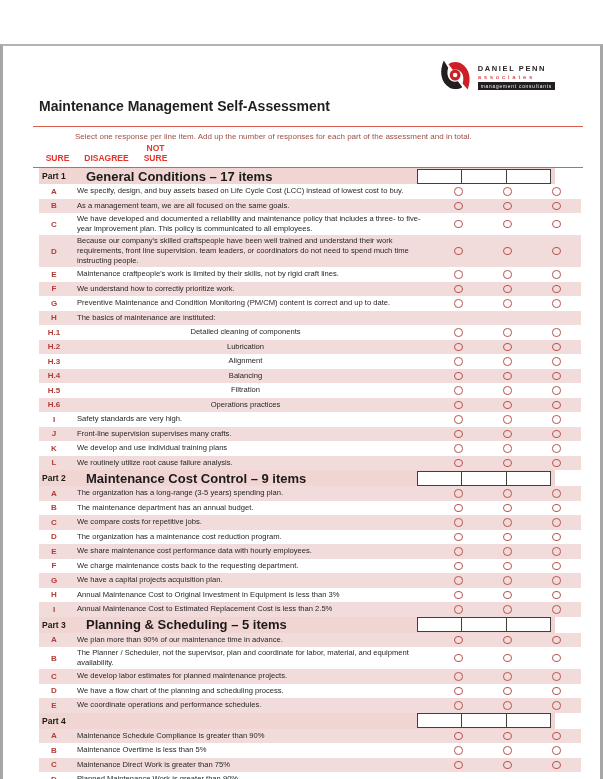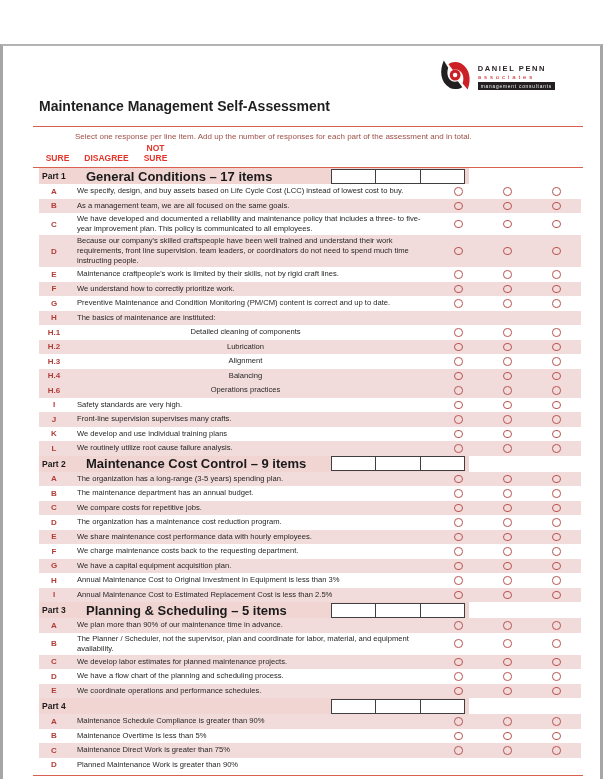--- a/index.html
+++ b/index.html
@@ -35,21 +35,21 @@
   .rule { border-top: 1.5px solid #d9604f; }
 
   .intro { display: flex; align-items: stretch; padding: 2px 0 2px 0; flex-direction: column; }
   .instructions { flex: 1; padding: 2px 10px 1px 42px; font-size: 8px; line-height: 11px; color: #9e4f47; }
   .head-cols { width: 147px; margin-right: 8px; display: flex; align-items: flex-end; }
   .head-col { width: 49px; text-align: center; font-size: 8.5px; font-weight: bold;
               color: #e5352b; line-height: 10px; padding-bottom: 2px; }
 
   #parts { width: 100%; }
 
-  .part-header { position: relative; margin-left: 6px; width: 430px; height: 16px;
+  .part-header { position: relative; margin-left: 6px; width: 516px; height: 16px;
                  background: #f0d5d3; display: flex; align-items: center; }
   .part-label { width: 35px; padding-left: 3px; font-size: 8.5px; font-weight: bold; color: #1a1a1a; }
   .part-title { font-size: 13px; font-weight: bold; color: #1a1a1a; padding-left: 12px; white-space: nowrap; }
   .totals { position: absolute; right: 4px; top: 0.5px; display: flex; }
   .total-box { width: 45.3px; height: 15px; background: #ffffff; border: 1px solid #3f3f3f; margin-left: -1px; }
 
   .row { margin-left: 6px; width: 542px; display: flex; align-items: center; min-height: 14.5px; padding: 1px 0; }
   .row.shaded { background: #f2dcdb; }
   .row-letter { width: 30px; text-align: center; font-size: 8px; font-weight: bold; color: #b03d38; align-self: center; }
   .row-text { flex: 1; padding-left: 8px; padding-right: 6px; font-size: 7.6px; line-height: 10px; color: #262626; }
@@ -272,20 +272,35 @@
               <span class="radio"></span>
             </div>
             <div class="radio-cell">
               <span class="radio"></span>
             </div>
             <div class="radio-cell">
               <span class="radio"></span>
             </div>
           </div>
         </div>
+        <div class="row">
+          <div class="row-letter">H.5</div>
+          <div class="row-text center">Filtration</div>
+          <div class="radio-zone">
+            <div class="radio-cell">
+              <span class="radio"></span>
+            </div>
+            <div class="radio-cell">
+              <span class="radio"></span>
+            </div>
+            <div class="radio-cell">
+              <span class="radio"></span>
+            </div>
+          </div>
+        </div>
         <div class="row shaded">
           <div class="row-letter">H.6</div>
           <div class="row-text center">Operations practices</div>
           <div class="radio-zone">
             <div class="radio-cell">
               <span class="radio"></span>
             </div>
             <div class="radio-cell">
               <span class="radio"></span>
             </div>
@@ -448,21 +463,21 @@
             <div class="radio-cell">
               <span class="radio"></span>
             </div>
             <div class="radio-cell">
               <span class="radio"></span>
             </div>
           </div>
         </div>
         <div class="row shaded">
           <div class="row-letter">G</div>
-          <div class="row-text">We have a capital equipment acquisition plan.</div>
+          <div class="row-text">We have a capital projects acquisition plan.</div>
           <div class="radio-zone">
             <div class="radio-cell">
               <span class="radio"></span>
             </div>
             <div class="radio-cell">
               <span class="radio"></span>
             </div>
             <div class="radio-cell">
               <span class="radio"></span>
             </div>

